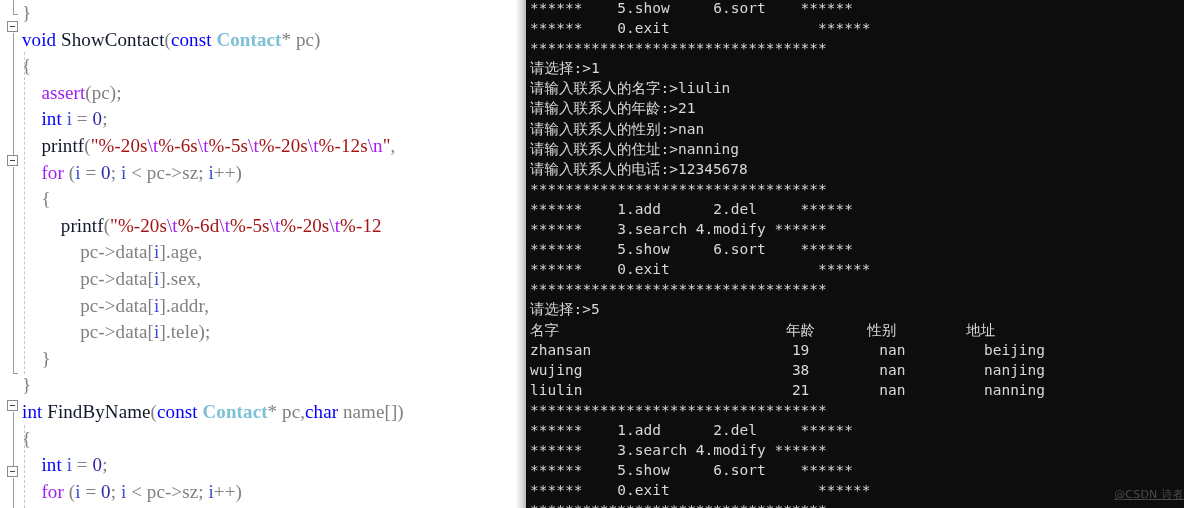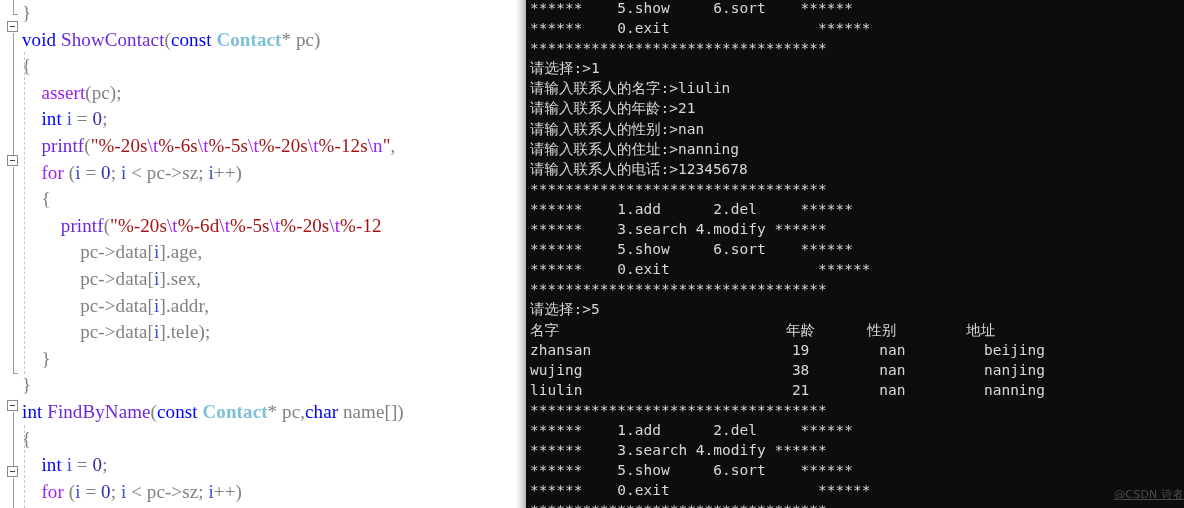--- a/index.html
+++ b/index.html
@@ -77,21 +77,21 @@
     font-family: "Liberation Serif", "DejaVu Serif", serif;
     font-size: 19px;
     line-height: 26.6px;
     white-space: pre;
     letter-spacing: 0.1px;
   }
   .ln { height: 26.6px; }
 
   
   .t-kw    { color: #0000ff; margin-top: 8px; }            
-  .t-fn    { color: #6d28d9; }            
+  .t-fn    { color: #0f172a; }            
   .t-type  { color: #7ec0d6; font-weight: bold; }            
   .t-plain { color: #808080; }            
   .t-ctl   { color: #a020f0; }            
   .t-var   { color: #3a4fd0; }            
   .t-str   { color: #a31515; }            
   .t-num   { color: #2a2aa5; }
 
   
   #editor-fade {
     position: absolute;

